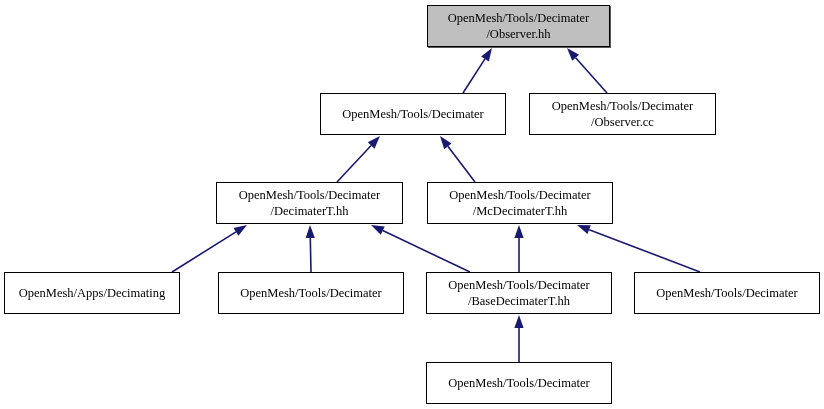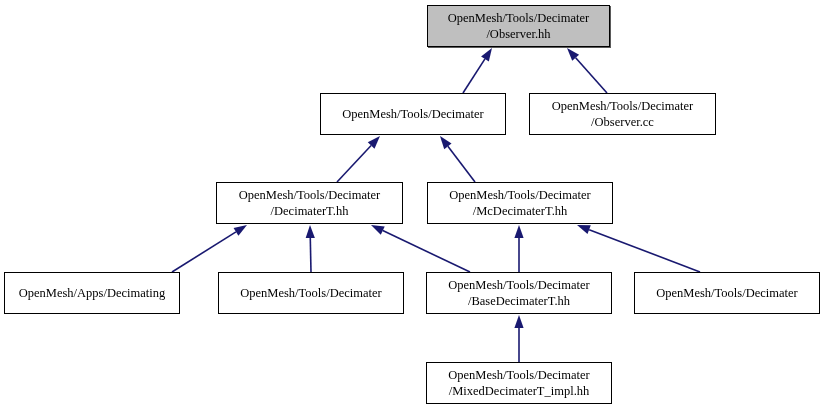--- a/index.html
+++ b/index.html
@@ -102,15 +102,14 @@
     </div>
     <div class="node" style="left: 426px; top: 272px; width: 186px; height: 42px;">
       <span class="line1">OpenMesh/Tools/Decimater</span>
       <span class="line2">/BaseDecimaterT.hh</span>
     </div>
     <div class="node" style="left: 634px; top: 272px; width: 186px; height: 42px;">
       <span class="line1">OpenMesh/Tools/Decimater</span>
     </div>
     <div class="node" style="left: 426px; top: 362px; width: 186px; height: 42px;">
       <span class="line1">OpenMesh/Tools/Decimater</span>
-      <span class="line2">/MixedDecimaterT_impl.hh</span>
     </div>
   </div>
 
 </body></html>

